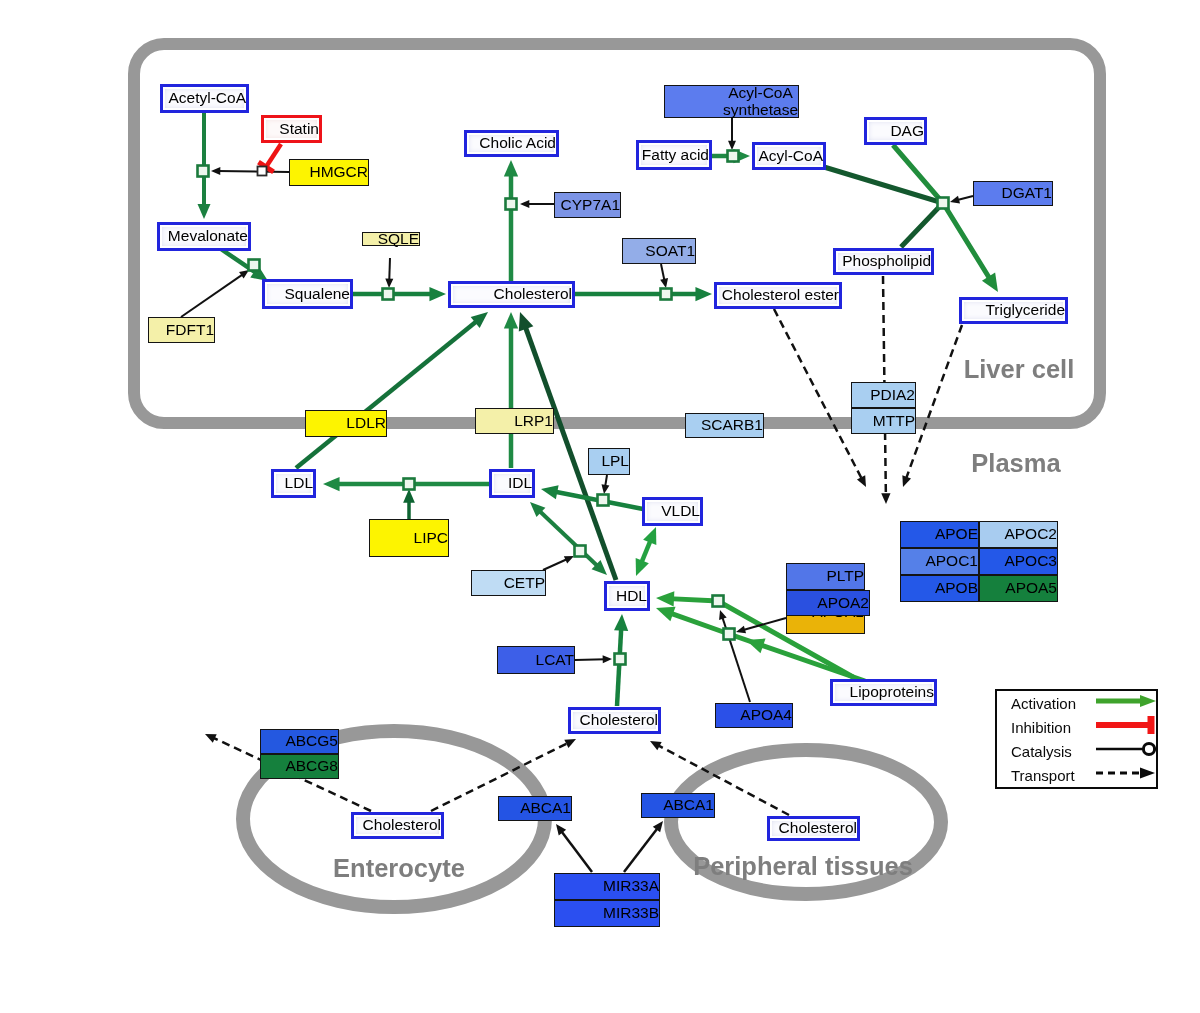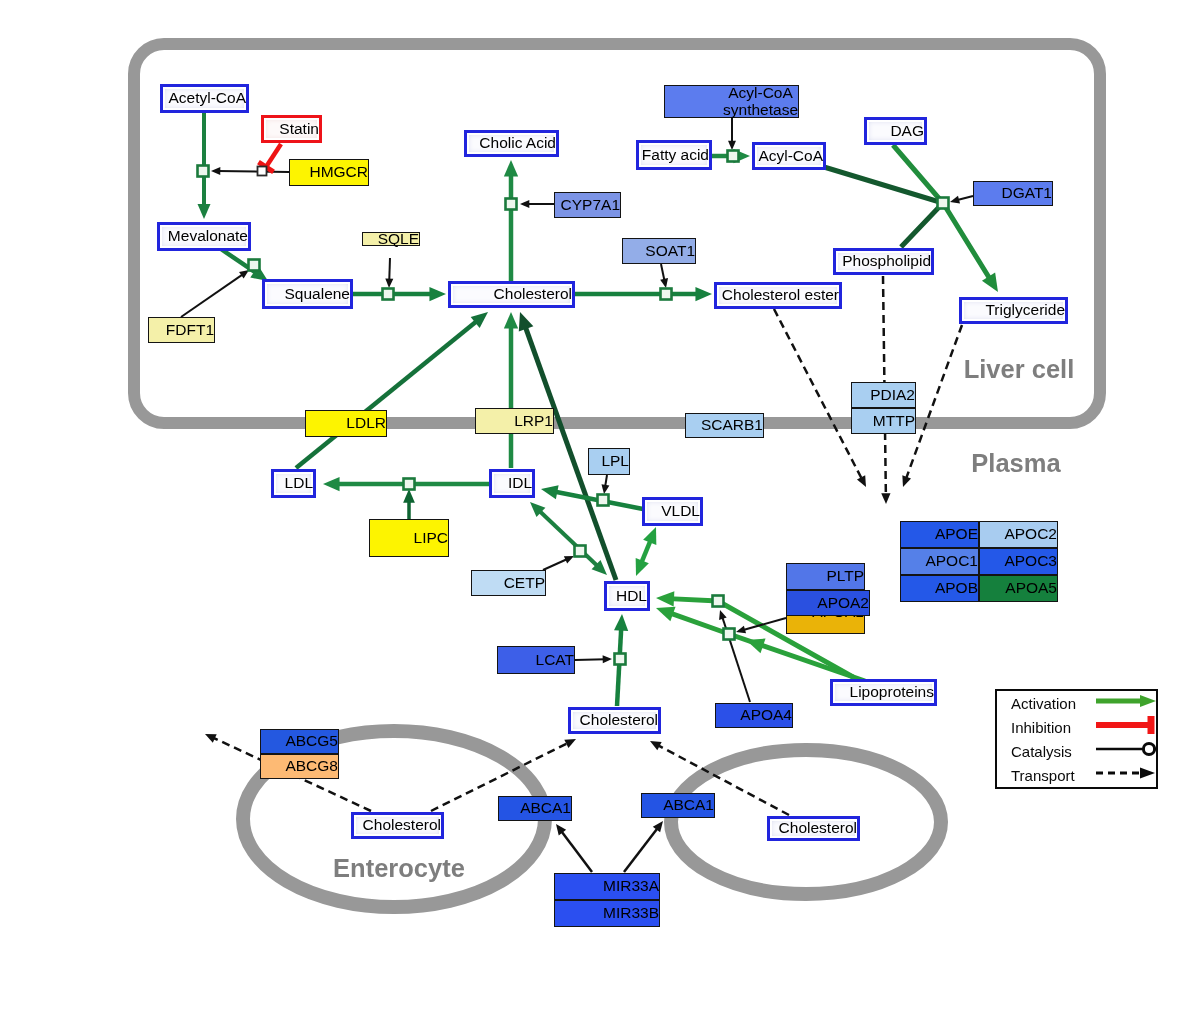--- a/index.html
+++ b/index.html
@@ -258,21 +258,21 @@
       </div>
       <div class="node blue" style="left: 900px; top: 575px; width: 79px; height: 27px; background: rgb(36, 88, 232);">
         <span>APOB</span>
       </div>
       <div class="node blue" style="left: 979px; top: 575px; width: 79px; height: 27px; background: #15803d;">
         <span>APOA5</span>
       </div>
       <div class="node blue" style="left: 260px; top: 729px; width: 79px; height: 25px; background: rgb(36, 88, 224);">
         <span>ABCG5</span>
       </div>
-      <div class="node blue" style="left: 260px; top: 754px; width: 79px; height: 25px; background: #fdba74;">
+      <div class="node blue" style="left: 260px; top: 754px; width: 79px; height: 25px; background: #15803d;">
         <span>ABCG8</span>
       </div>
       <div class="node met" style="left: 351px; top: 812px; width: 93px; height: 27px;">
         <span>Cholesterol</span>
       </div>
       <div class="node blue" style="left: 498px; top: 796px; width: 74px; height: 25px; background: rgb(36, 84, 228);">
         <span>ABCA1</span>
       </div>
       <div class="node blue" style="left: 641px; top: 793px; width: 74px; height: 25px; background: rgb(36, 84, 228);">
         <span>ABCA1</span>
@@ -282,20 +282,21 @@
       </div>
       <div class="node blue" style="left: 554px; top: 873px; width: 106px; height: 27px; background: rgb(43, 79, 240);">
         <span>MIR33A</span>
       </div>
       <div class="node blue" style="left: 554px; top: 900px; width: 106px; height: 27px; background: rgb(43, 79, 240);">
         <span>MIR33B</span>
       </div>
       <div class="region-label" style="left: 1019px; top: 369px;">Liver cell</div>
       <div class="region-label" style="left: 1016px; top: 463px;">Plasma</div>
       <div class="region-label" style="left: 399px; top: 868px;">Enterocyte</div>
+      <div class="region-label" style="left: 803px; top: 866px;">Peripheral tissues</div>
     </div>
   <div id="legend" style="left: 995px; top: 689px; width: 163px; height: 100px;">
       <div class="legend-row" style="top: 0%;">
         <span class="legend-label">Activation</span>
         <span class="legend-icon"><svg width="62" height="18">
             <line x1="2" y1="9" x2="48" y2="9" stroke="#3fa32c" stroke-width="5"></line>
             <polygon points="62,9 46,3 46,15" fill="#3fa32c"></polygon>
           </svg></span>
       </div>
       <div class="legend-row" style="top: 25%;">

